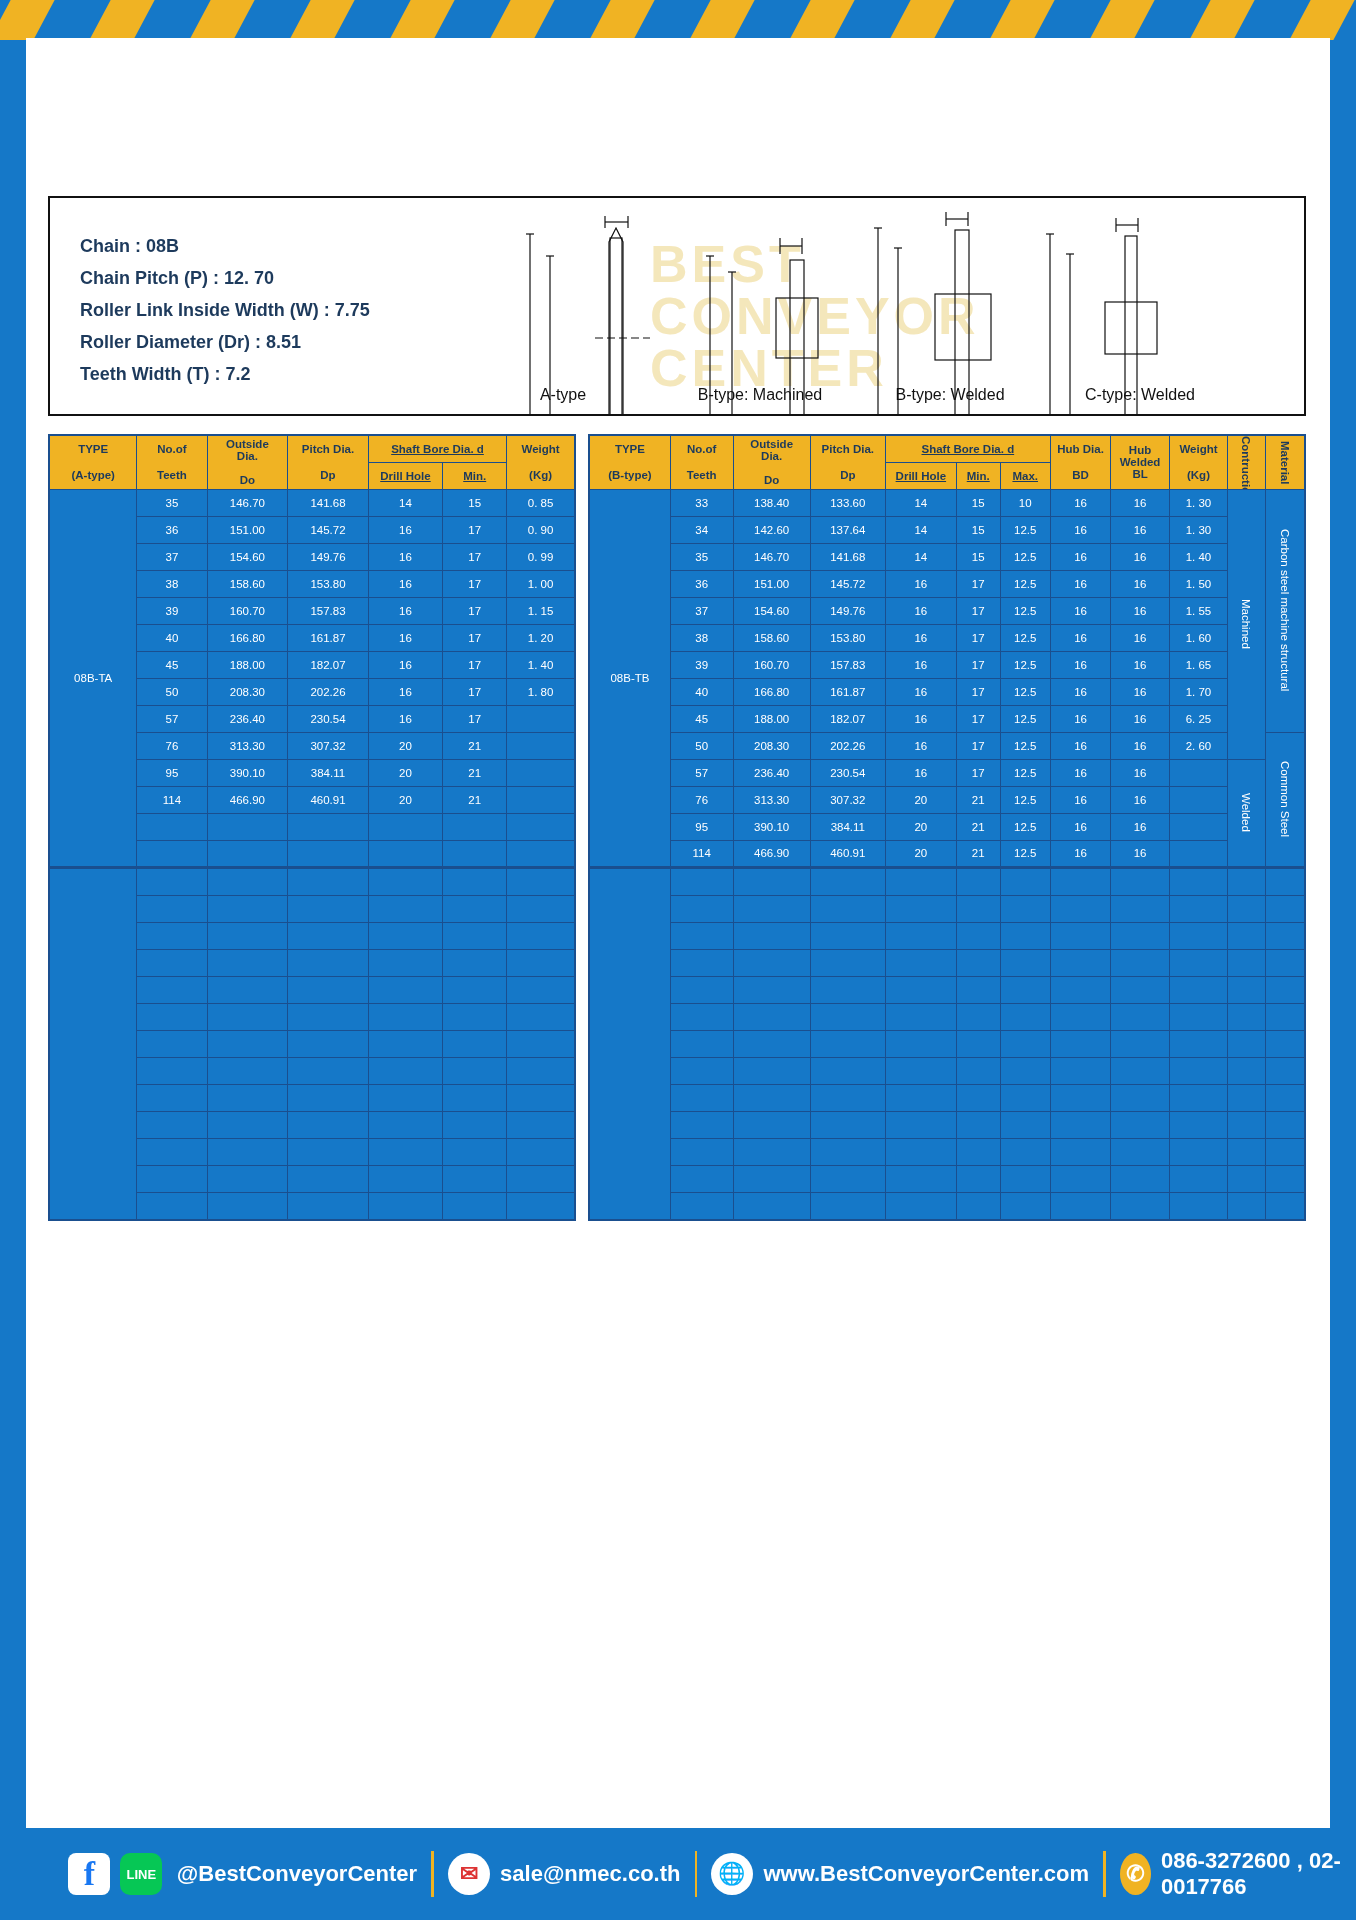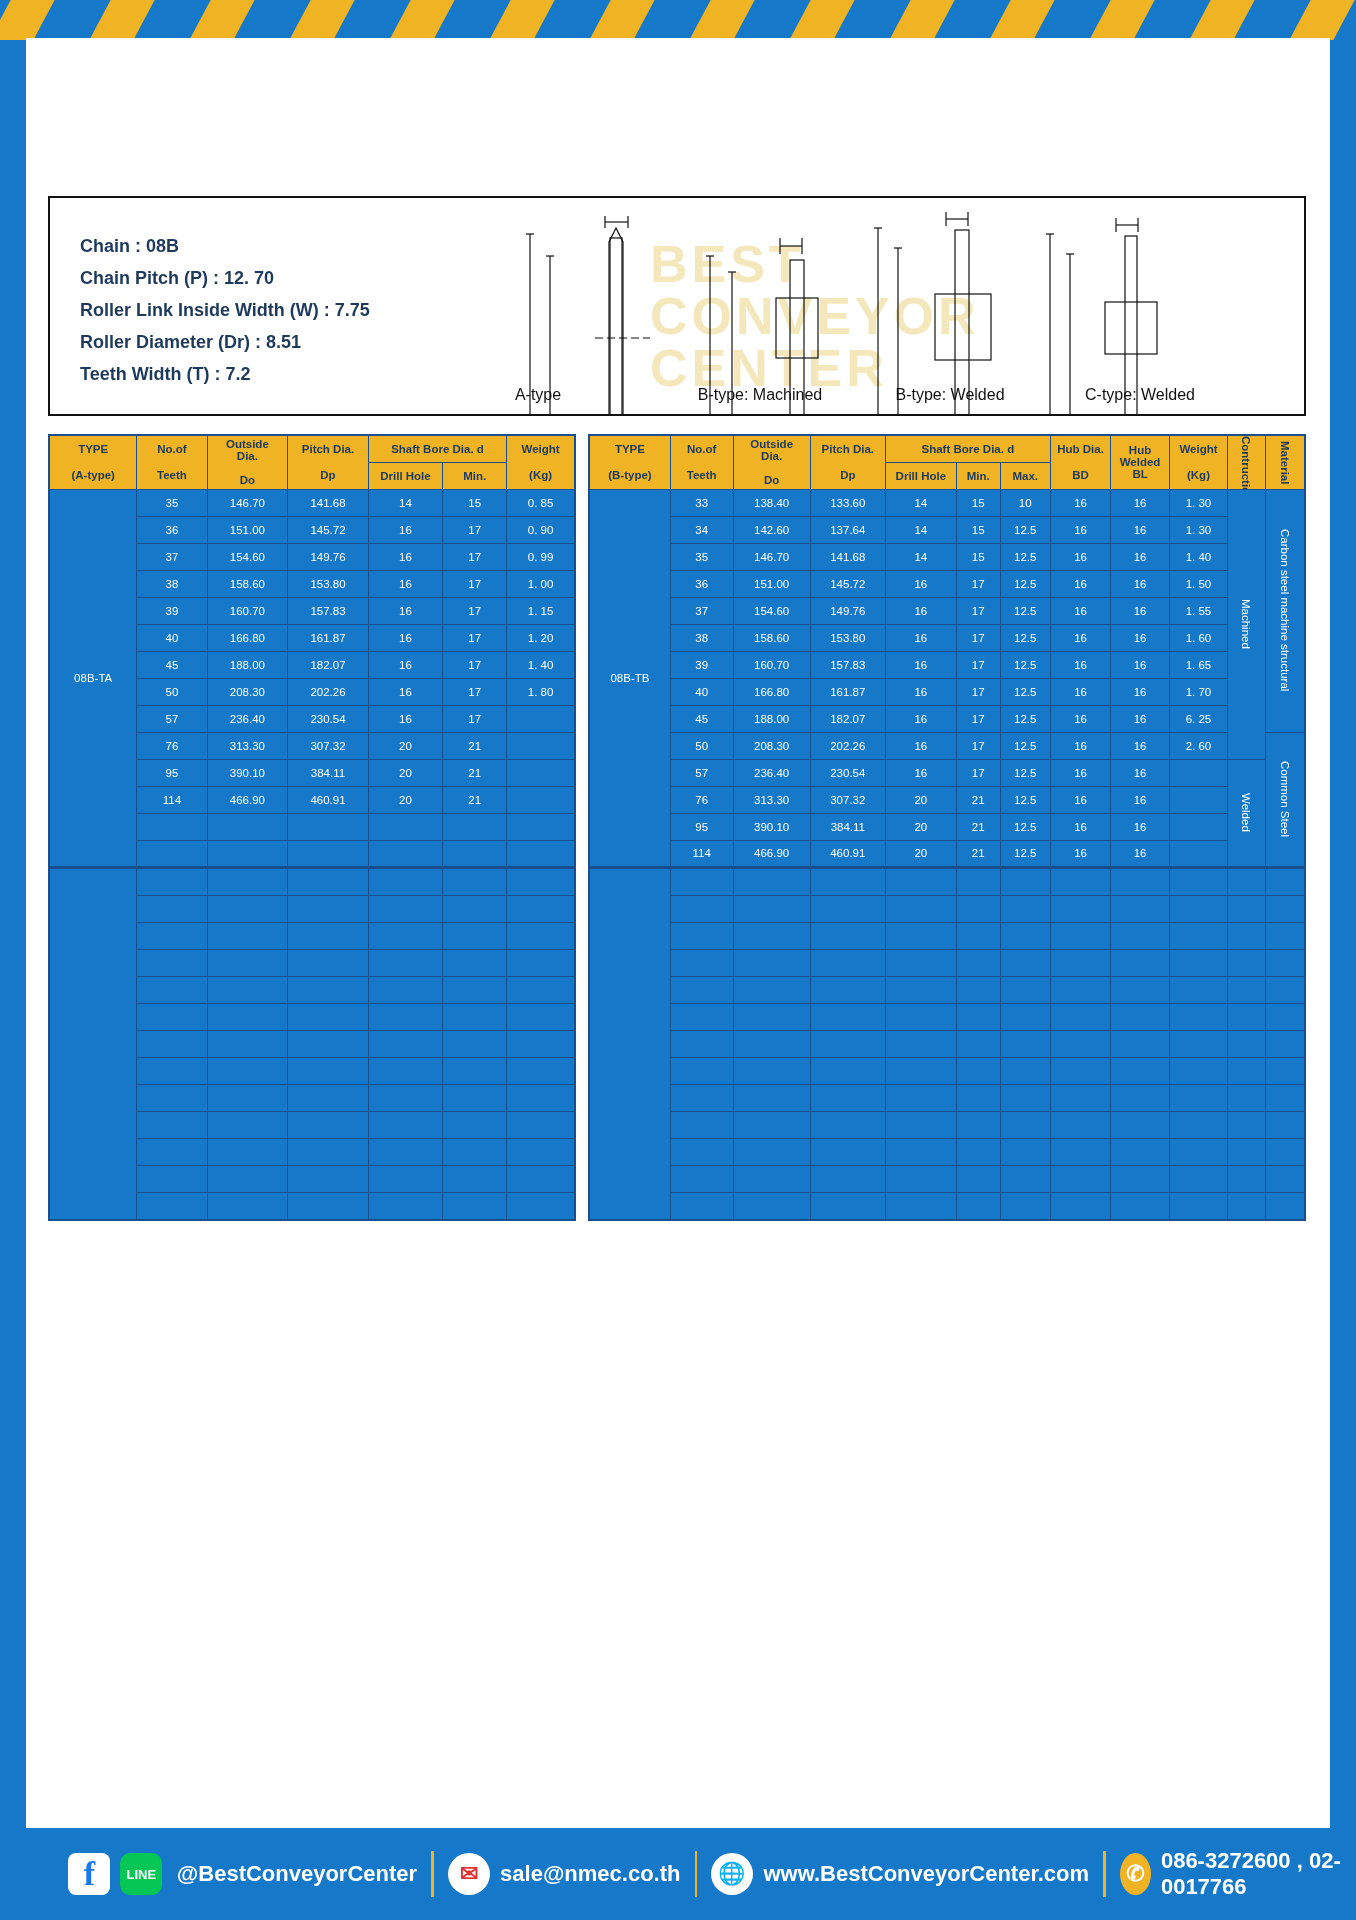--- a/index.html
+++ b/index.html
@@ -76,21 +76,21 @@
     padding:0 1px;
     overflow:hidden;
   }
   table.t thead th {
     background:#f0b323;
     color:#1d3a5c;
     font-weight:bold;
     font-size:11.5px;
     border:1px solid #1a4f8f;
   }
-  thead .h-mid { height:34px; }
+  thead .h-mid { height:34px;text-decoration:underline; }
   td.typecell { font-size:12px; }
   td.vert, th.vert {
     writing-mode:vertical-rl;
     text-orientation:mixed;
     white-space:nowrap;
     font-size:11px;
   }
   th.vert { background:#f0b323; color:#1d3a5c; }
   td.vert { color:#ffffff; }
   .empty-block td { height:27px; }
@@ -219,21 +219,21 @@
           <line x1="1055" y1="272" x2="1107" y2="272"></line>
           <line x1="1055" y1="266" x2="1055" y2="278"></line>
           <line x1="1107" y1="266" x2="1107" y2="278"></line>
           <line x1="1066" y1="20" x2="1066" y2="34"></line>
           <line x1="1088" y1="20" x2="1088" y2="34"></line>
           <line x1="1066" y1="27" x2="1088" y2="27"></line>
         </g>
       </g>
     </svg>
 
-    <div class="panel-caption" style="left:428px; width:120px;">A-type</div>
+    <div class="panel-caption" style="left:453px; width:120px;">A-type</div>
     <div class="panel-caption" style="left:610px; width:200px;">B-type: Machined</div>
     <div class="panel-caption" style="left:800px; width:200px;text-align:center;">B-type: Welded</div>
     <div class="panel-caption" style="left:990px; width:200px;">C-type: Welded</div>
   </div>
 
   <div class="tbl-wrap left">
     <table class="t outer-border">
       <colgroup>
         <col style="width:85px">
           <col style="width:68px">

